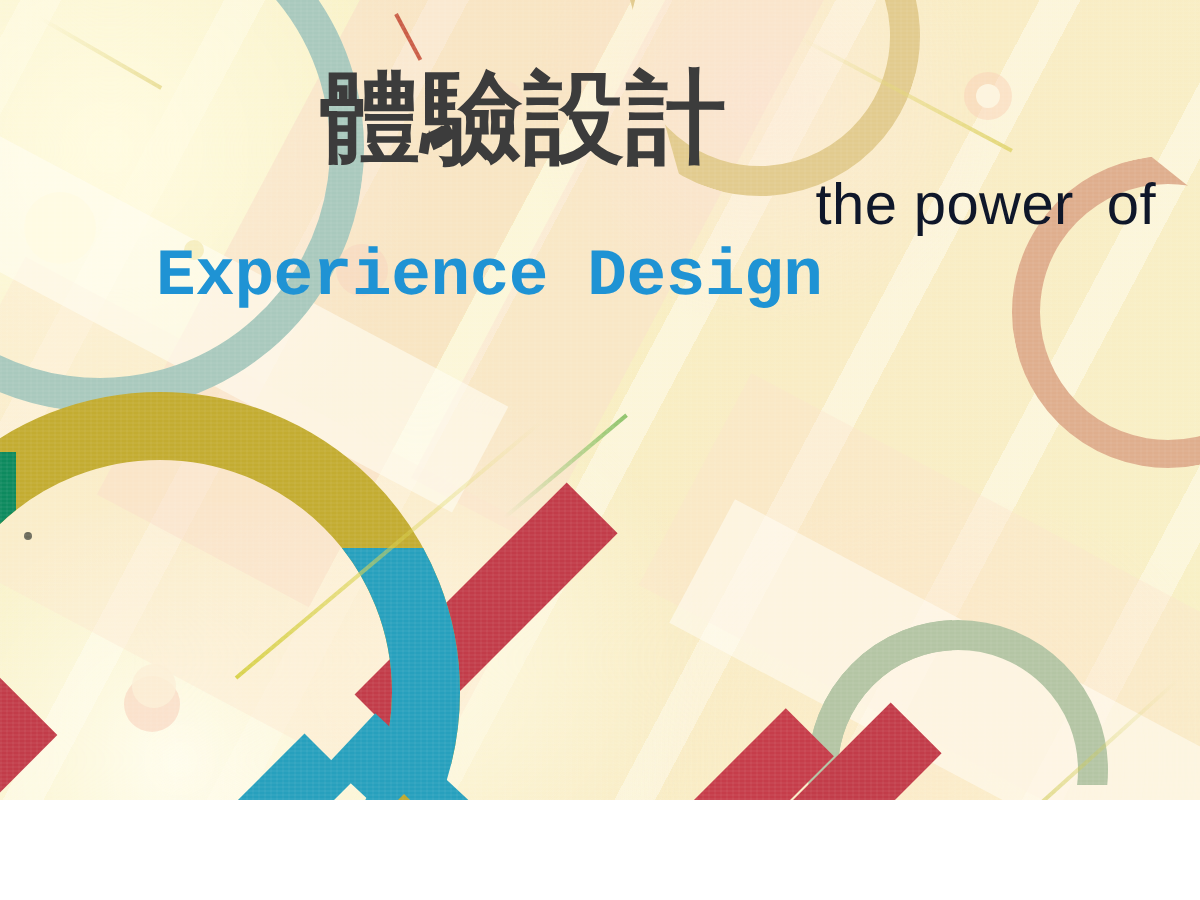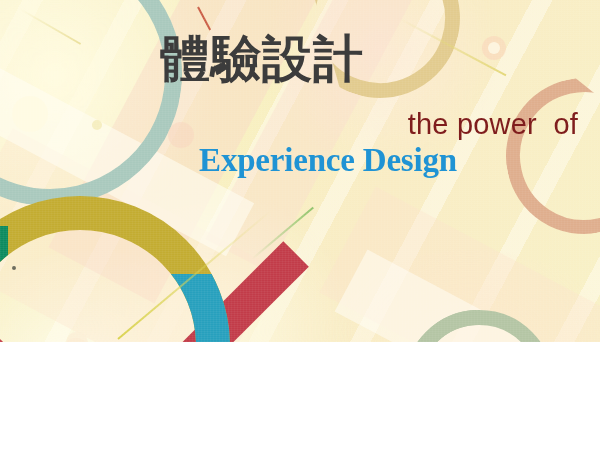--- a/index.html
+++ b/index.html
@@ -3,21 +3,21 @@
 <meta charset="utf-8">
 <style>
   html,body{margin:0;padding:0;}
   body{
     width:600px;height:450px;
     font-family:"Liberation Sans", sans-serif;
     overflow:hidden;
   }
   #poster{
     position:relative;
-    width:600px;height:342px;
+    width:600px;height:400px;
     overflow:hidden;
     background:#f7efc2;
   }
   
   .bg-base{
     position:absolute;inset:0;
     background:
       linear-gradient(118deg,#faf4cf 0%,#f8f0c0 38%,#f9ecc4 62%,#f8f1c6 100%);
   }
   .bg-diag{
@@ -159,33 +159,33 @@
     text-align:right;
     white-space:nowrap;
     margin-top:-2px;
   }
   .line-en1{
     font-family:"Liberation Sans",sans-serif;
     font-weight:400;
     font-size:29px;
     line-height:34px;
     letter-spacing:.2px;
-    color:#7f1d1d;
+    color:#0f172a;
     text-align:right;
-    margin-top:21px;
+    margin-top:0;
     white-space:pre;
   }
   .line-en2{
-    font-family:Liberation Serif, serif;
+    font-family:Liberation Mono, monospace;
     font-weight:700;
     font-size:33px;
     line-height:38px;
     letter-spacing:-.2px;
     color:#1f93d4;
-    text-align:center;
+    text-align:left;
     white-space:nowrap;
   }
 </style>
 </head>
 <body>
 
 <div id="poster">
 
   <div class="bg-base"></div>
   <div class="bg-diag"></div>

